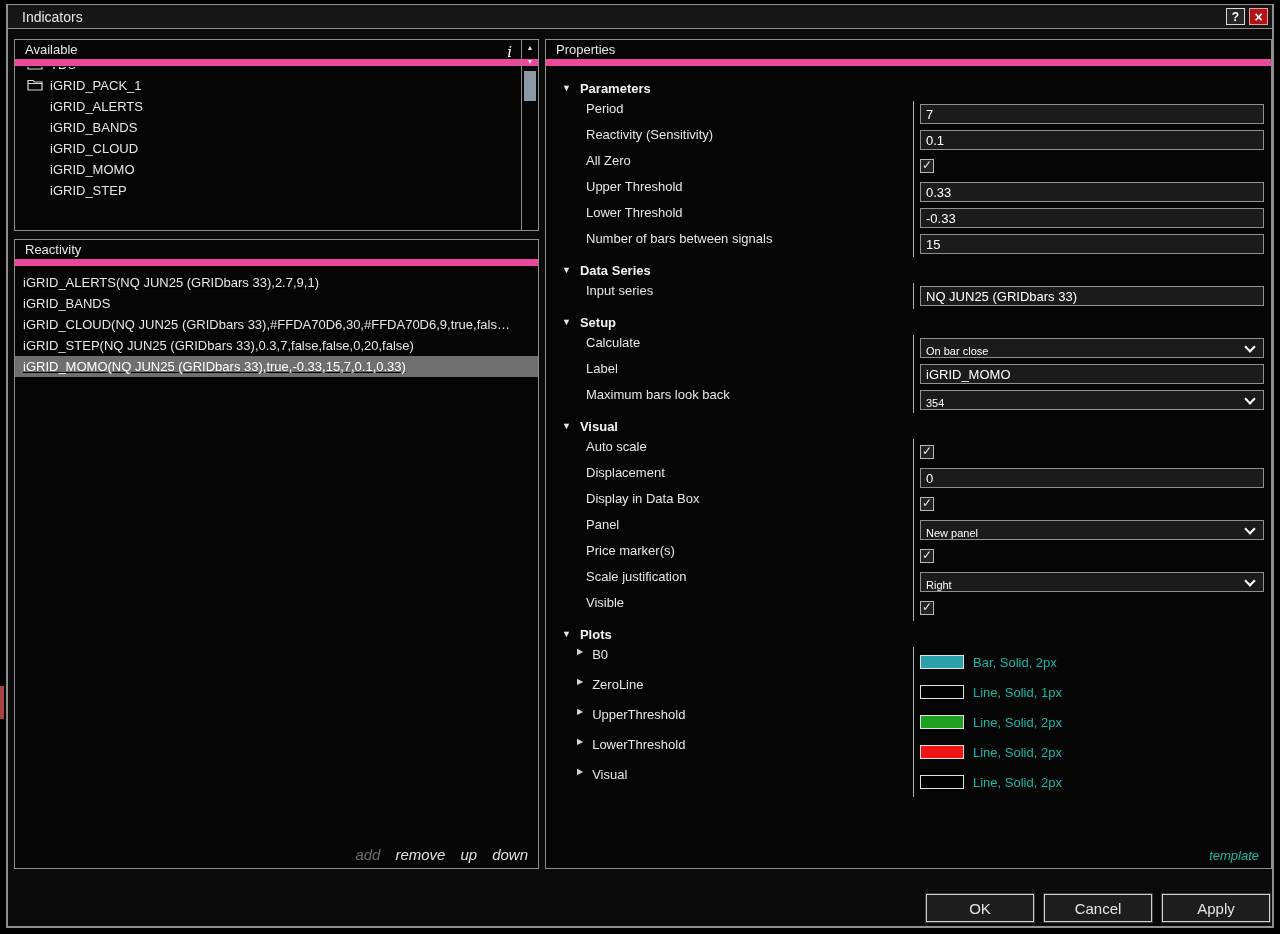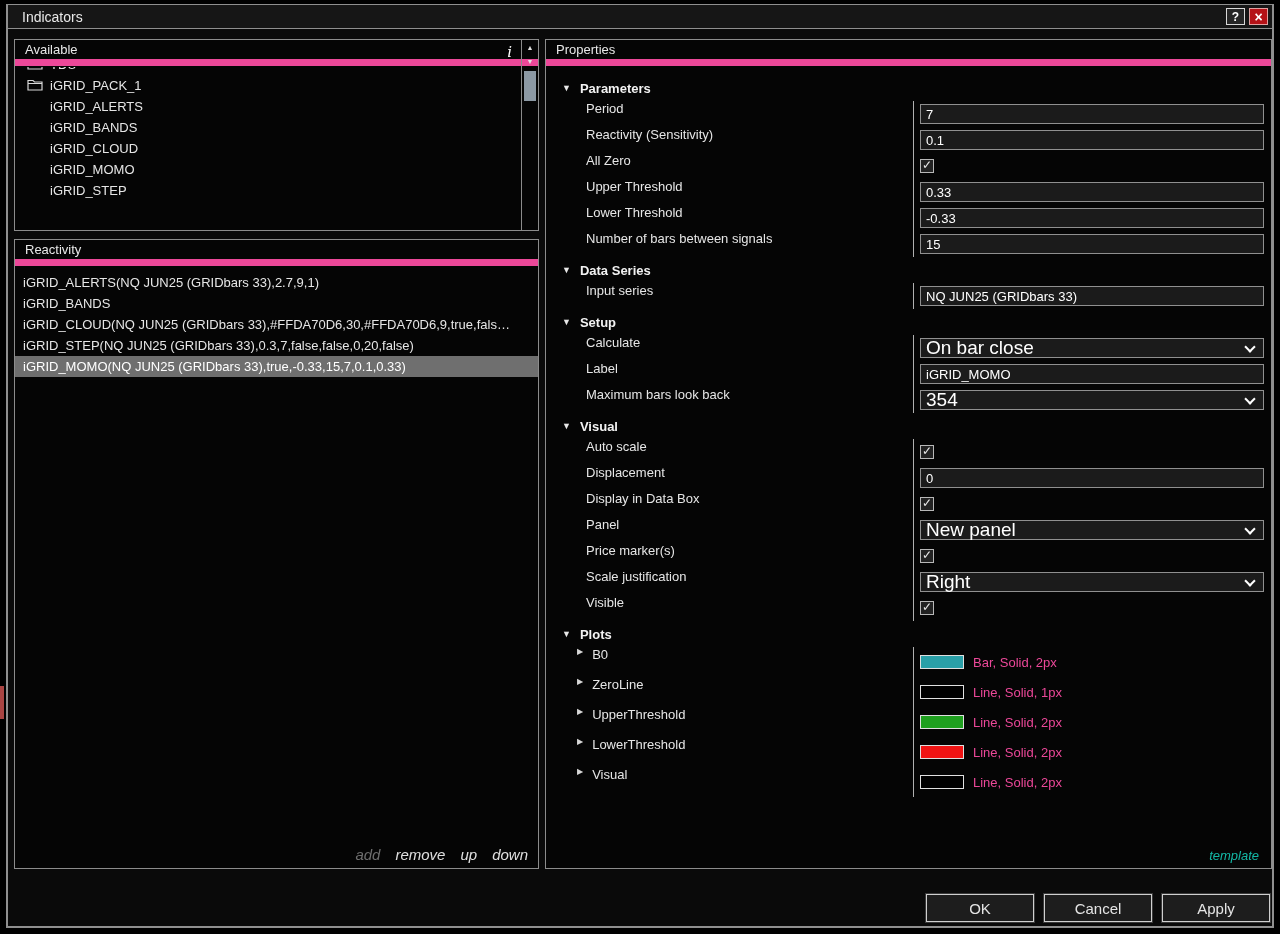--- a/index.html
+++ b/index.html
@@ -33,21 +33,21 @@
   .scroll-thumb { position:absolute; left:2px; right:2px; top:31px; height:30px; background:#8c99a4; }
 
   .tree { position:absolute; left:0; top:27px; right:18px; bottom:0; overflow:hidden; padding-top:0; }
   .tree-row { height:21px; display:flex; color:#e6e6e6; font-size:13px;
               padding-left:12px; white-space:nowrap; }
   .tree-row.clipped { margin-top:-10px; }
   .tree-row .folder-icon { width:16px; margin-right:7px; display:flex; }
   .tree-row.leaf { padding-left:35px; }
 
   .configured { left:6px; top:234px; width:525px; height:630px; }
-  .cfg-list { position:absolute; left:0; top:27px; right:0; bottom:26px; overflow:hidden; padding-top:5px; }
+  .cfg-list { position:absolute; left:0; top:27px; right:0; bottom:26px; overflow:hidden; padding-top:5px;text-decoration:underline; }
   .cfg-row { height:21px; line-height:21px; color:#e6e6e6; font-size:13px; padding-left:8px;
              white-space:nowrap; overflow:hidden; }
   .cfg-row.selected { background:#6f6f6f; color:#fff; }
   .cfg-actions { position:absolute; right:10px; bottom:5px; display:flex; gap:15px; }
   .cfg-actions span { font-size:15px; font-style:italic; color:#e0e0e0; cursor:default; }
   .cfg-actions span.disabled { color:#6e6e6e; }
 
   .properties { left:537px; top:34px; width:727px; height:830px; }
   .prop-rows { position:absolute; left:0; top:27px; right:0; bottom:26px; overflow:hidden; padding-top:8px; }
   .section-row { height:26px; display:flex; align-items:center; padding-left:16px; }
@@ -58,29 +58,29 @@
   .prop-label-cell { flex:1; display:flex; padding-left:40px;
                      color:#e6e6e6; font-size:13px; }
   .prop-row.plot .prop-label-cell { padding-left:31px; }
   .prop-row.plot .tri-r { font-size:8px; color:#d8d8d8; margin-right:9px; }
   .field-cell { width:358px; border-left:1px solid #b0b0b0; display:flex; align-items:center;
                 padding:0 7px 0 6px; position:relative; }
   .tinput { width:100%; height:20px; background:#1b1b1b; border:1px solid #909090;
             color:#fff; font-size:13px; font-family:"Liberation Sans", sans-serif;
             padding:0 5px; outline:none; }
   .dselect { width:100%; height:20px; background:#1b1b1b; border:1px solid #909090;
-             color:#fff; font-size:19px; display:flex; align-items:center; padding:0 5px;
+             color:#fff; font-size:11px; display:flex; align-items:flex-end; padding:0 5px;
              position:relative; }
   .chev { position:absolute; right:9px; top:4px; width:8px; height:8px;
           border-right:2px solid #fff; border-bottom:2px solid #fff; transform:rotate(45deg); }
   .cbox { width:14px; height:14px; background:#222; border:1px solid #b8b8b8;
           display:flex; align-items:center; justify-content:center; }
   .cbox .check { color:#e8e8e8; font-size:12px; line-height:10px; margin-top:-2px; }
   .swatch { width:44px; height:14px; border:1px solid #e0e0e0; margin-right:9px; }
-  .plot-style { color:#ec4899; font-size:13px; }
+  .plot-style { color:#14b8a6; font-size:13px; }
   .template-link { position:absolute; right:12px; bottom:5px; font-size:13px;
                    font-style:italic; color:#14b8a6; }
 
   .footer { position:absolute; right:2px; top:889px; display:flex; gap:10px; }
   .footer .btn { width:108px; height:28px; background:#1d1d1d; border:1px solid #cfcfcf;
                  outline:1px solid #3a3a3a; color:#e4e4e4; font-size:15px;
                  display:flex; align-items:center; justify-content:center; cursor:default; }
 
   .edge-artifact { position:absolute; left:0; top:686px; width:4px; height:33px; background:#a94442; }
 </style>

